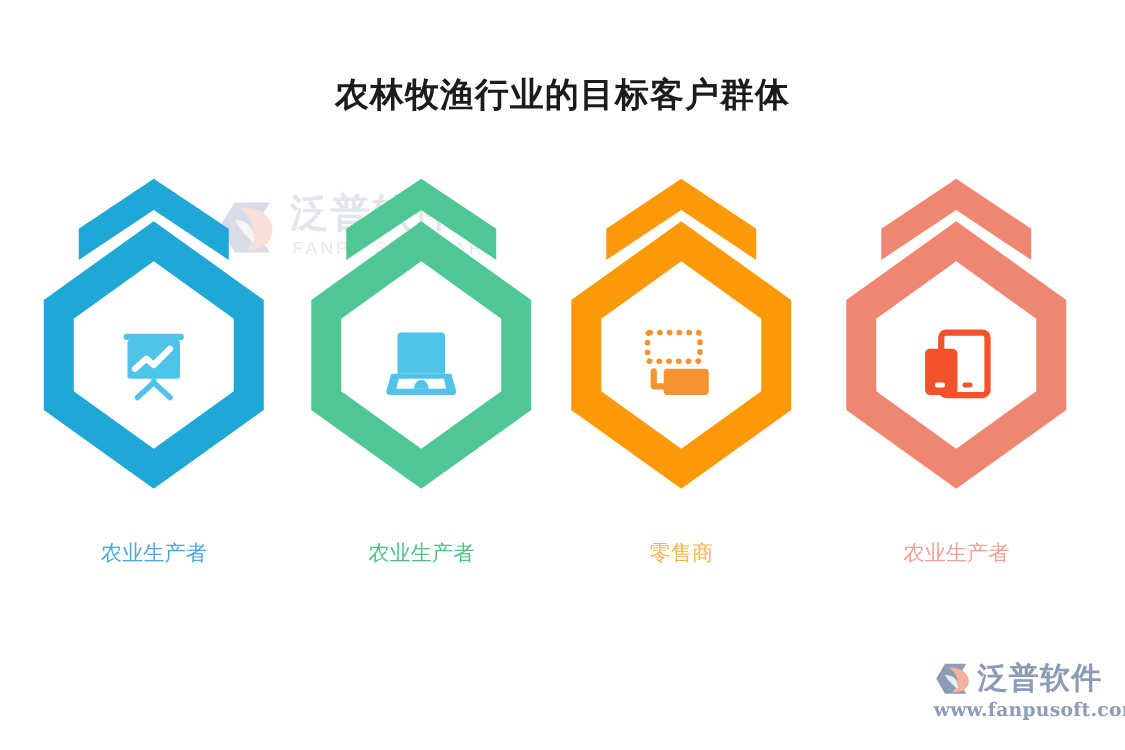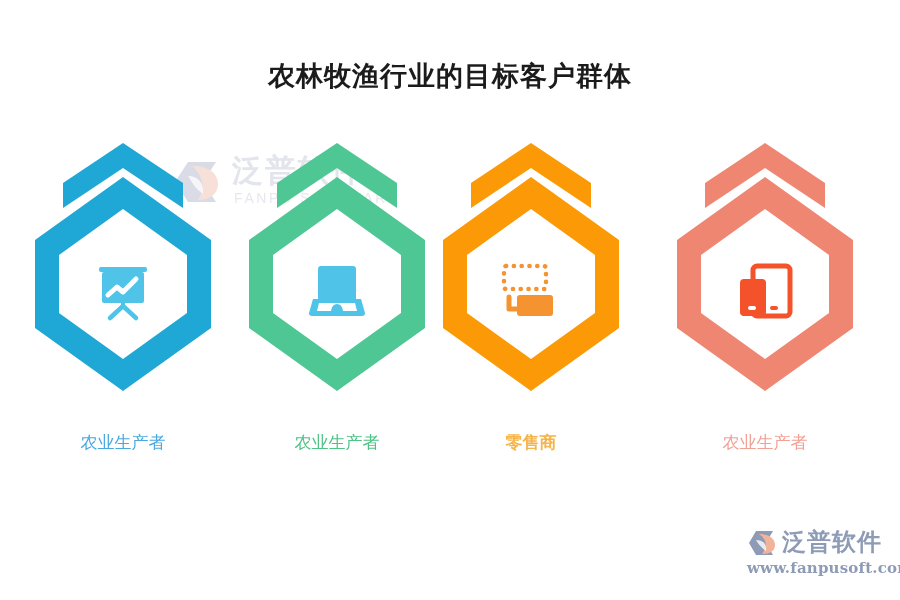--- a/index.html
+++ b/index.html
@@ -85,21 +85,21 @@
     z-index: 2;
   }
   .card {
     position: absolute;
     top: 135px;
     width: 210px;
     height: 330px;
   }
   .card-0 { left: 18px; }
   .card-1 { left: 232px; }
-  .card-2 { left: 426px; font-weight: bold; }
+  .card-2 { left: 440px; }
   .card-3 { left: 660px; }
 
   .hex-wrap {
     position: absolute;
     left: 0;
     top: 0;
     width: 210px;
     height: 265px;
   }
   .hex-svg {

